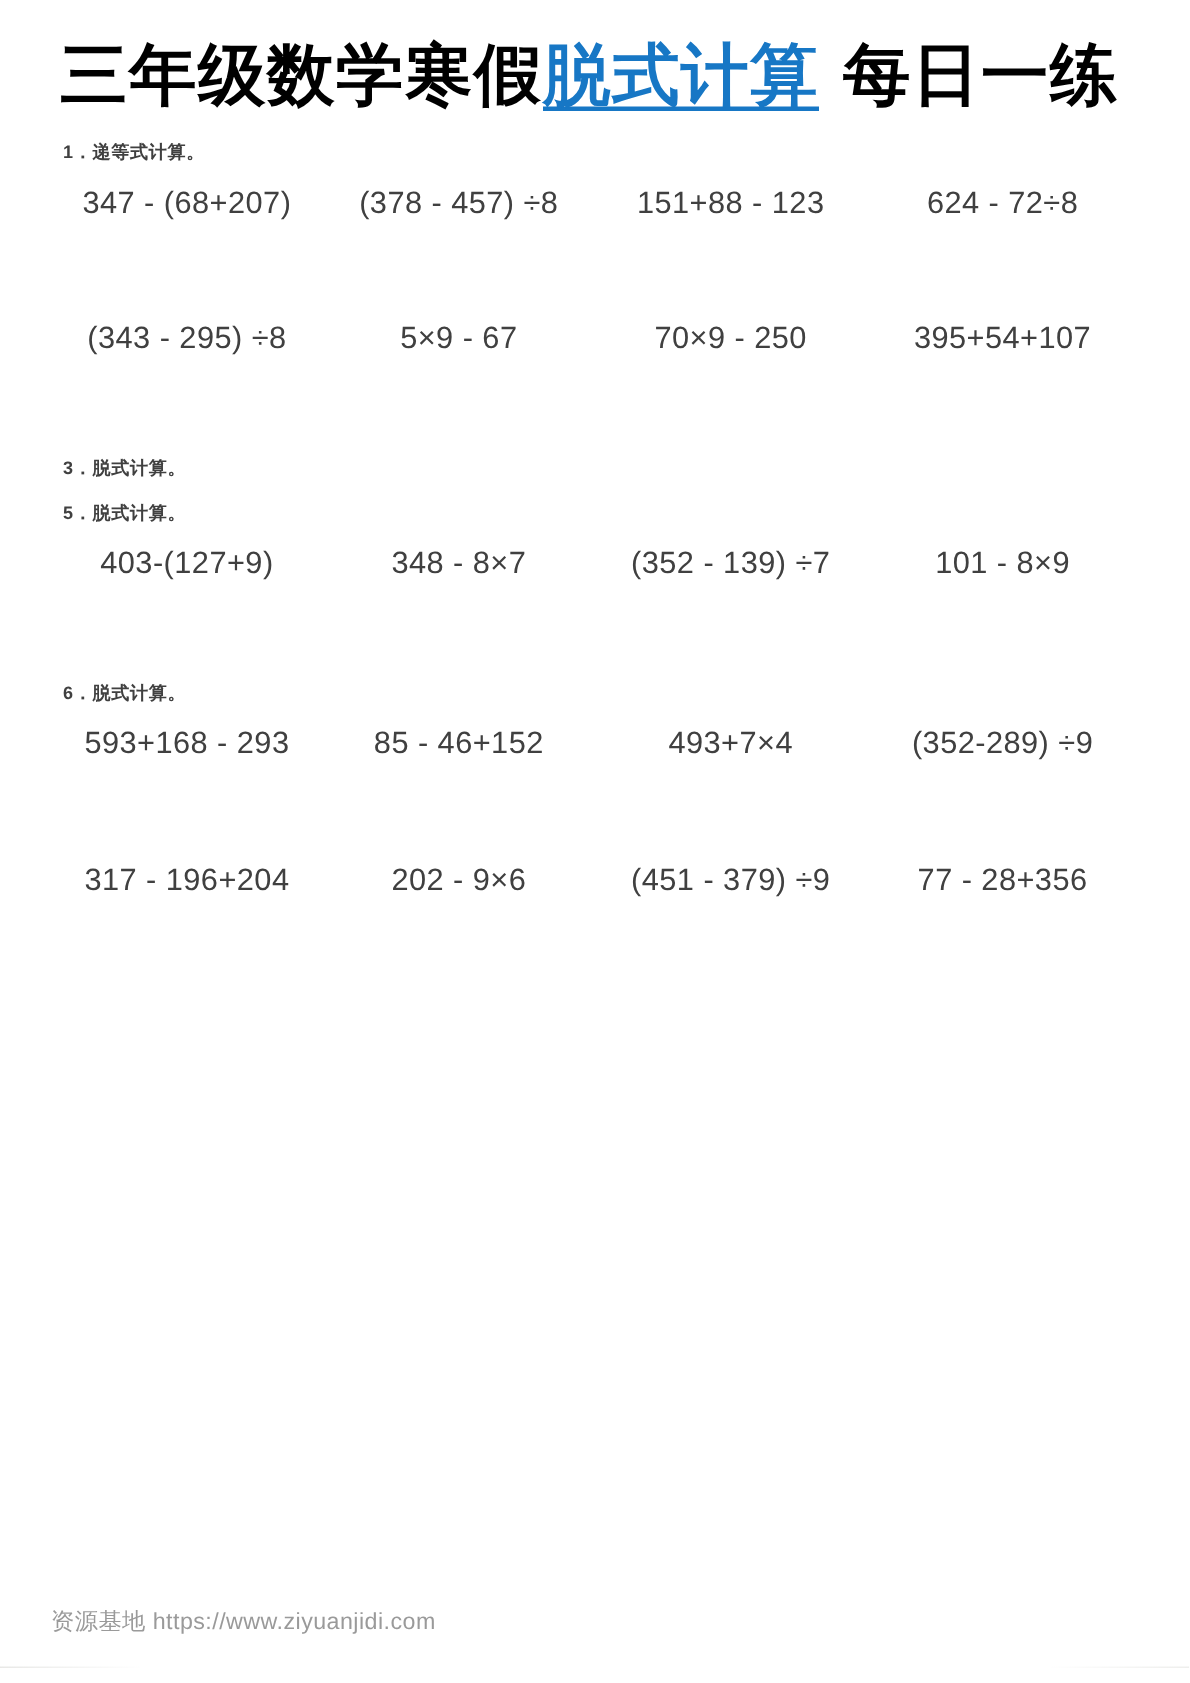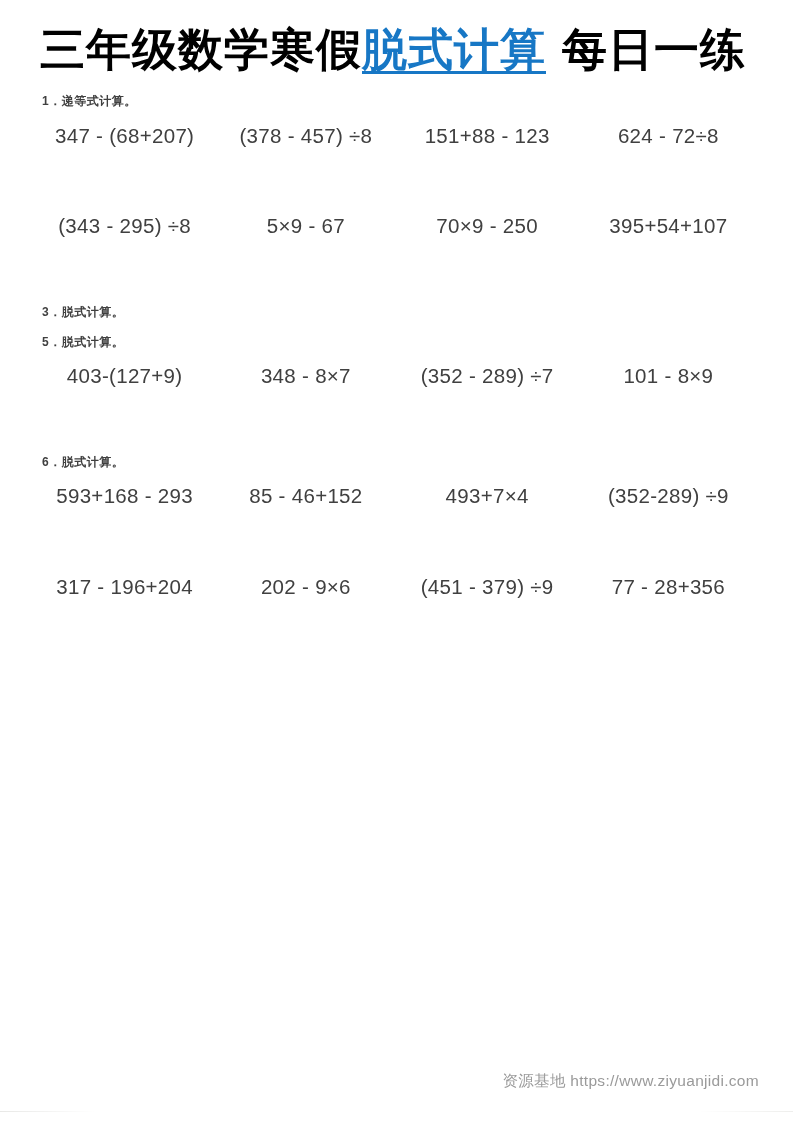--- a/index.html
+++ b/index.html
@@ -52,21 +52,21 @@
     align-items: baseline;
     font-size: 20.5px;
     line-height: 1.2;
     margin: 0 0 66px 0;
     color: #404040;
     letter-spacing: 0.3px;
     white-space: nowrap;
   }
   .footer {
     margin-top: auto;
-    text-align: right;
+    text-align: left;
     font-size: 15.5px;
     color: var(--footer, #9a9a9a);
     padding-bottom: 6px;
     letter-spacing: 0.3px;
   }
   .page-edge {
     position: absolute;
     left: 0; right: 0; bottom: 10px;
     height: 1px;
     background: linear-gradient(to right, #e8e8e6 0%, #ffffff 12%, #ffffff 88%, #eeeeec 100%);
@@ -101,21 +101,21 @@
 
   <div class="section">
     <div class="section-label hide-if-empty">3．脱式计算。</div>
   </div>
 
   <div class="section">
     <div class="section-label hide-if-empty">5．脱式计算。</div>
     <div class="problems">
       <span>403-(127+9)</span>
       <span>348 - 8×7</span>
-      <span>(352 - 289) ÷7</span>
+      <span>(352 - 139) ÷7</span>
       <span>101 - 8×9</span>
     </div>
   </div>
 
   <div class="section">
     <div class="section-label hide-if-empty">6．脱式计算。</div>
     <div class="problems">
       <span>593+168 - 293</span>
       <span>85 - 46+152</span>
       <span>493+7×4</span>

